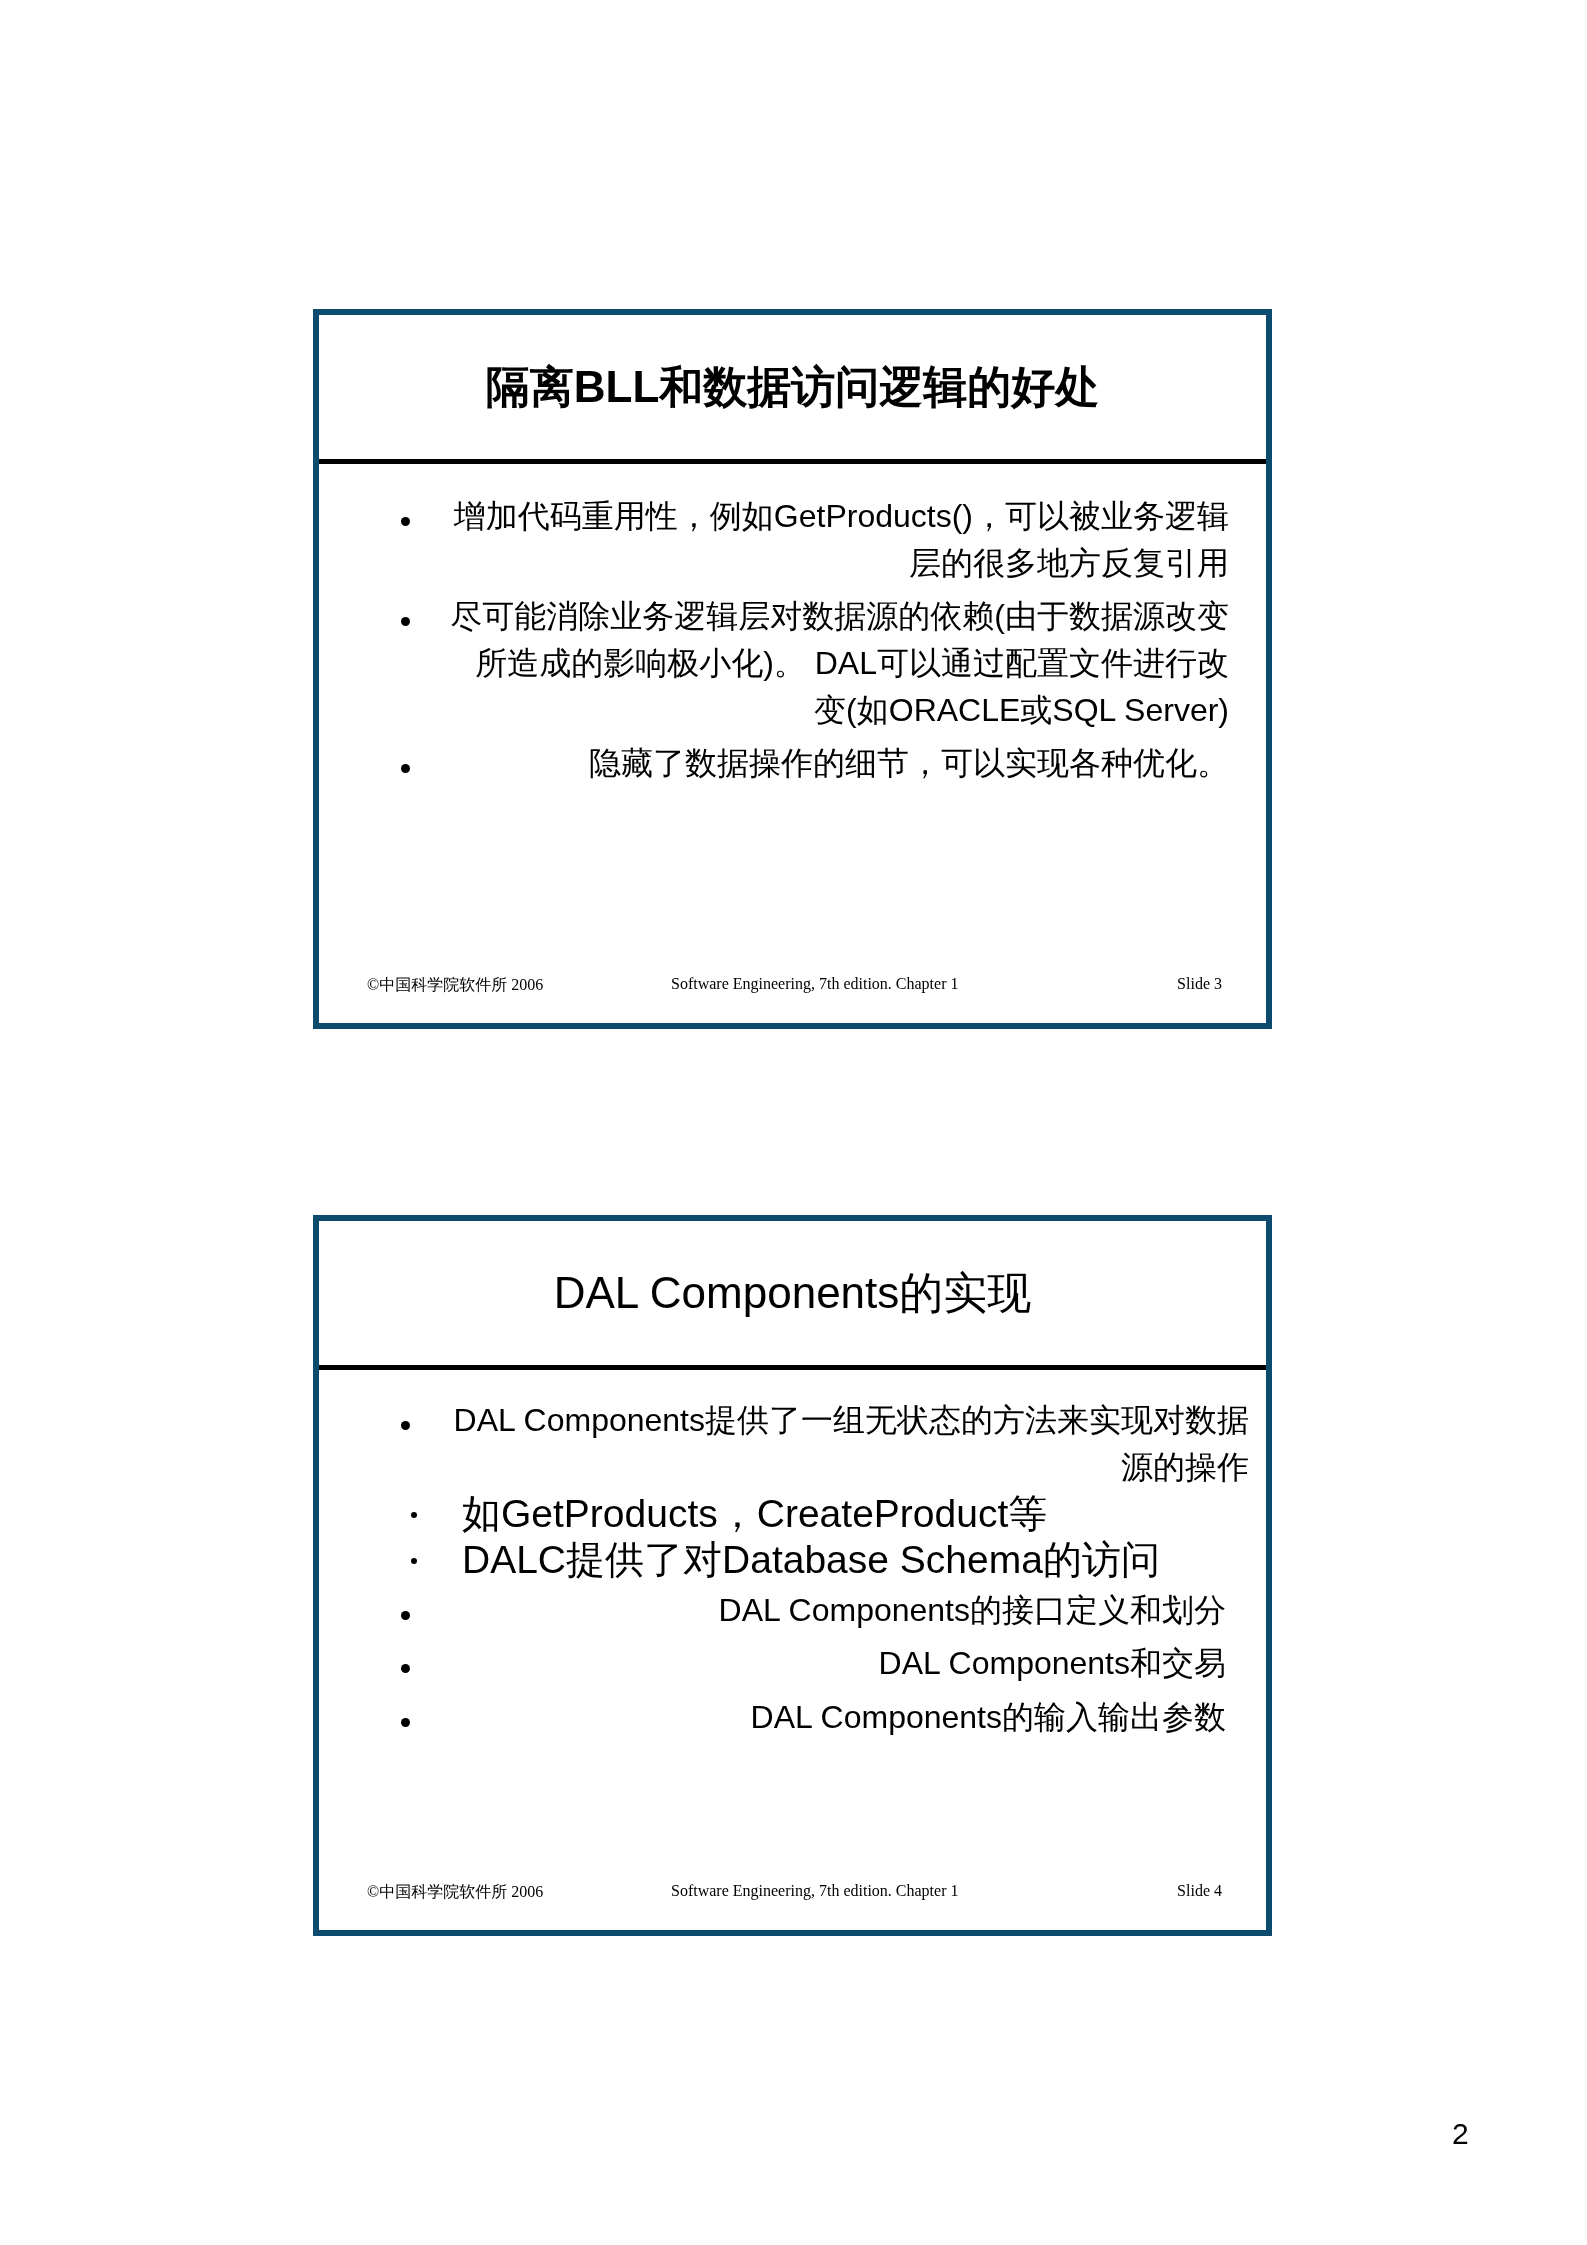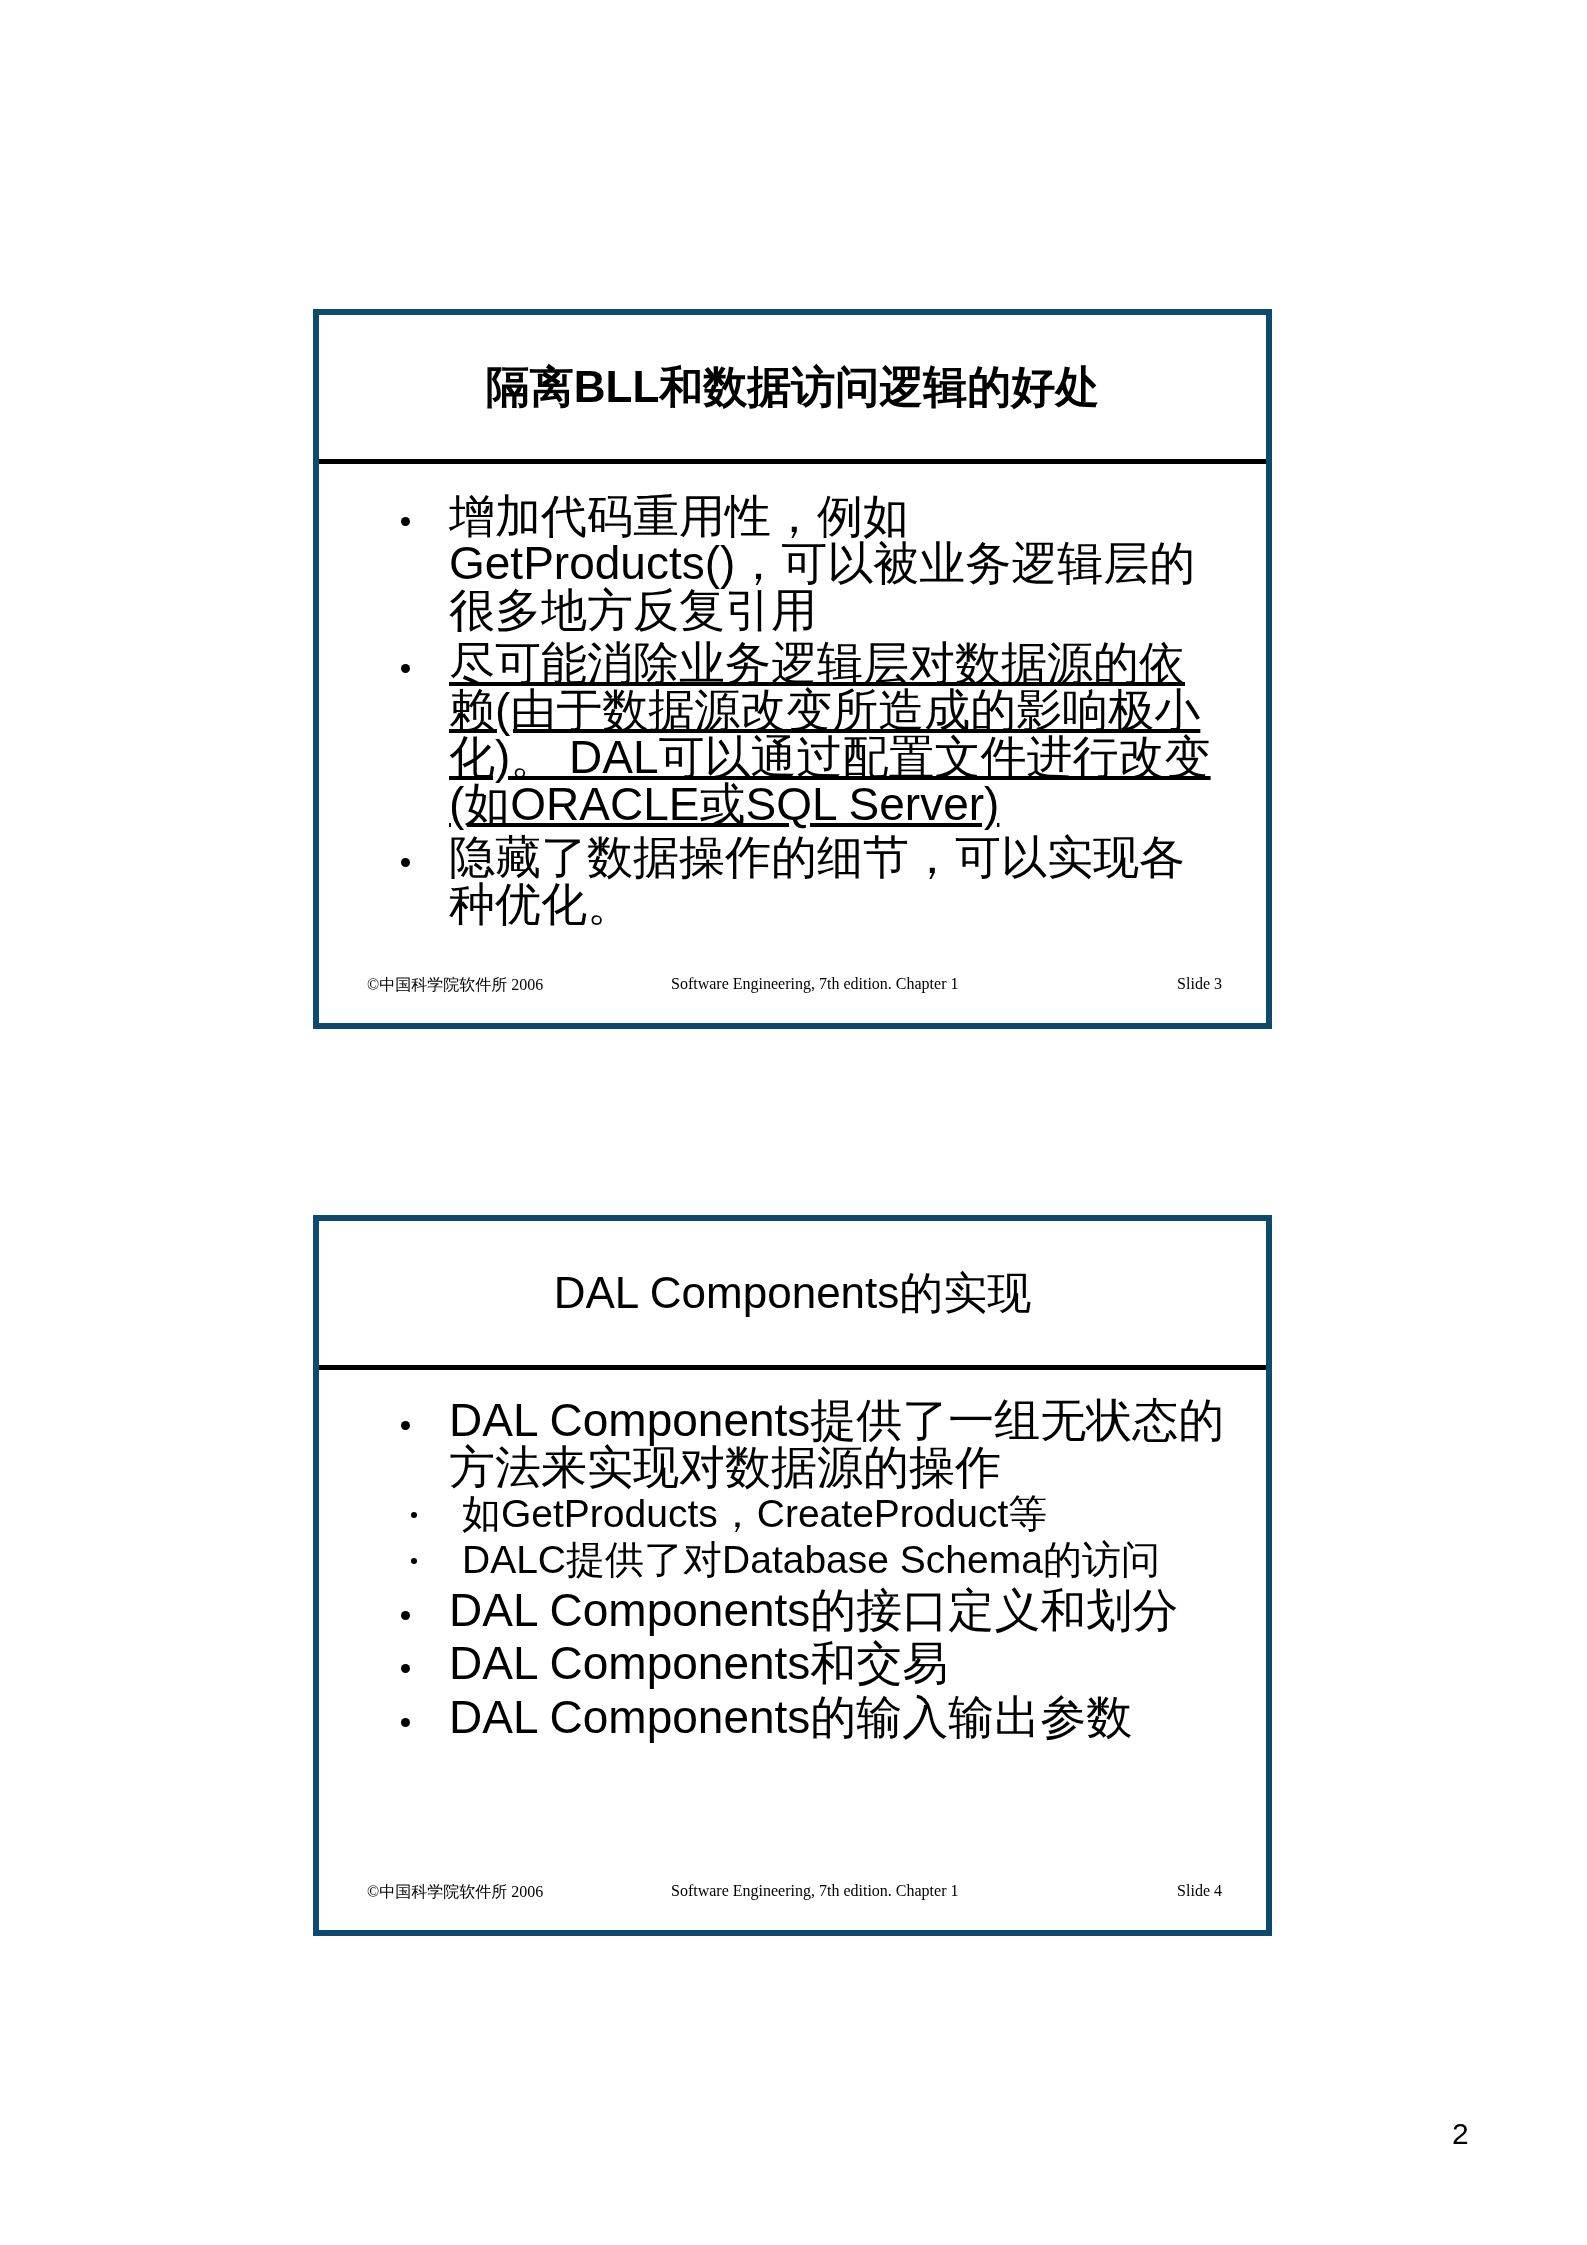--- a/index.html
+++ b/index.html
@@ -5,41 +5,41 @@
   html, body { margin:0; padding:0; background:#ffffff; }
   body { width:1587px; height:2245px; position:relative; overflow:hidden; font-family:"Liberation Sans", "DejaVu Sans", sans-serif; color:#000; }
   .slide { position:absolute; left:313px; width:959px; border:6px solid #0c4a6e; box-sizing:border-box; background:#fff; }
   .slide-1 { top:309px; height:720px; }
   .slide-2 { top:1215px; height:721px; }
   .title-area { position:absolute; left:0; right:0; top:0; height:144px; display:flex; align-items:center; justify-content:center; }
   .title { font-size:44px; letter-spacing:0px; white-space:nowrap; }
   .title.bold { font-weight:bold; }
   .title-rule { position:absolute; left:0; right:0; top:144px; height:5px; background:#000; }
   .bullets { position:absolute; left:80px; right:40px; list-style:none; margin:0; padding:0; }
-  .bullet { position:relative; padding-left:50px; font-size:46px; line-height:47px; margin-bottom:6px; }
+  .bullet { position:relative; padding-left:50px; font-size:32px; line-height:47px; margin-bottom:6px;text-align:right; }
   .bullet::before { content:""; position:absolute; left:2px; top:24px; width:9px; height:9px; border-radius:50%; background:#000; }
   .sub { position:relative; padding-left:113px; font-size:39px; line-height:46px; }
   .sub::before { content:""; position:absolute; left:62px; top:21px; width:6px; height:6px; border-radius:50%; background:#000; }
   .footer { position:absolute; left:0; right:0; bottom:24px; height:24px; font-family:"Liberation Serif", serif; font-size:16px; }
   .footer .left { position:absolute; left:48px; top:0; }
   .footer .center { position:absolute; left:352px; top:0; }
   .footer .right { position:absolute; right:44px; top:0; }
   .page-number { position:absolute; left:1452px; top:2117px; font-size:30px; }
 </style>
 </head>
 <body>
 
 <div class="slide slide-1">
   <div class="title-area">
     <div class="title bold">隔离BLL和数据访问逻辑的好处</div>
   </div>
   <div class="title-rule"></div>
   <ul class="bullets" style="top:178px;">
     <li class="bullet" style="width:780px;">增加代码重用性，例如GetProducts()，可以被业务逻辑层的很多地方反复引用</li>
-    <li class="bullet" style="width:780px;text-decoration:underline;">尽可能消除业务逻辑层对数据源的依赖(由于数据源改变所造成的影响极小化)。 DAL可以通过配置文件进行改变(如ORACLE或SQL Server)</li>
+    <li class="bullet" style="width:780px;">尽可能消除业务逻辑层对数据源的依赖(由于数据源改变所造成的影响极小化)。 DAL可以通过配置文件进行改变(如ORACLE或SQL Server)</li>
     <li class="bullet" style="width:780px;">隐藏了数据操作的细节，可以实现各种优化。</li>
   </ul>
   <div class="footer">
     <span class="left">©中国科学院软件所 2006</span>
     <span class="center">Software Engineering, 7th edition. Chapter 1</span>
     <span class="right">Slide  3</span>
   </div>
 </div>
 
 <div class="slide slide-2">

